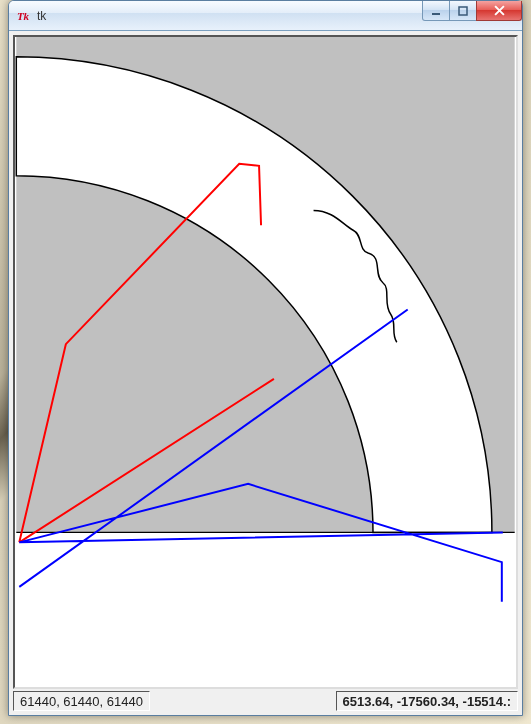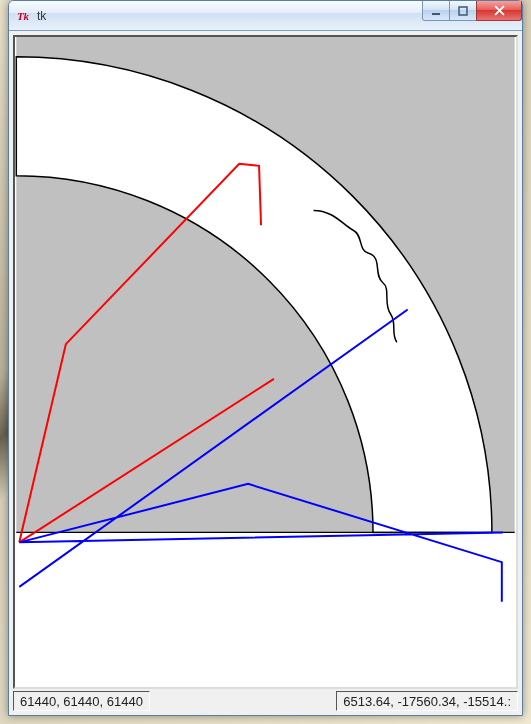--- a/index.html
+++ b/index.html
@@ -113,21 +113,21 @@
     border-left-color: #555;
     border-right-color: #fff;
     border-bottom-color: #fff;
     padding: 2px 6px;
     display: flex;
     align-items: center;
     min-width: 120px;
     overflow: hidden;
     white-space: nowrap;
   }
-  .status-right { text-align: right; justify-content: flex-end; }
+  .status-right { text-align: right; justify-content: flex-end; font-weight: bold; }
   
   
   .backdrop {
     position: absolute;
     inset: 0;
     background: linear-gradient(135deg, #e8e0c8 0%, #b8b098 30%, #6a6250 35%, #d8d0b8 40%, #f0e8d0 100%);
     z-index: -1;
   }
 </style>
 </head>

